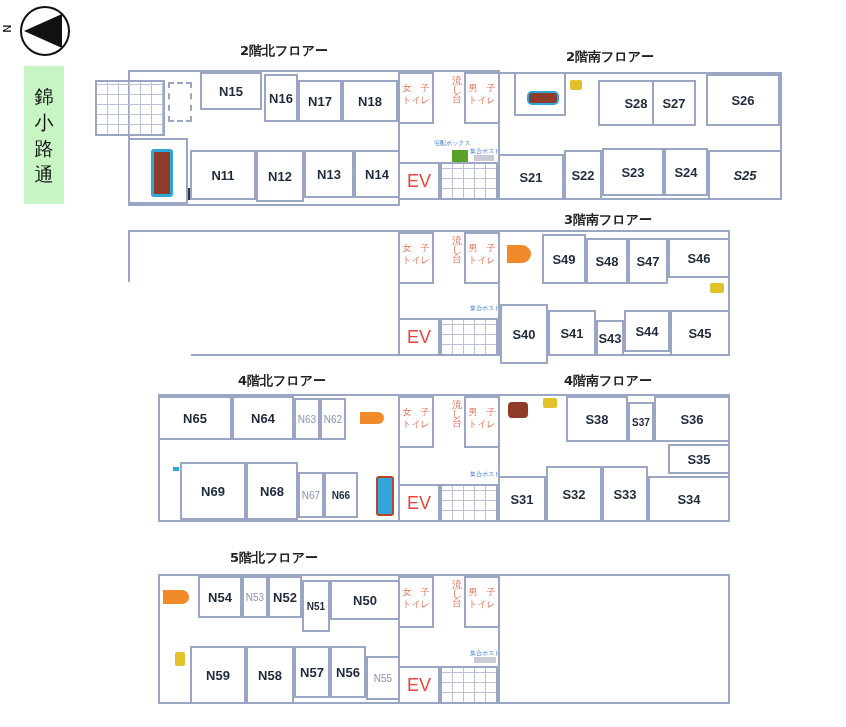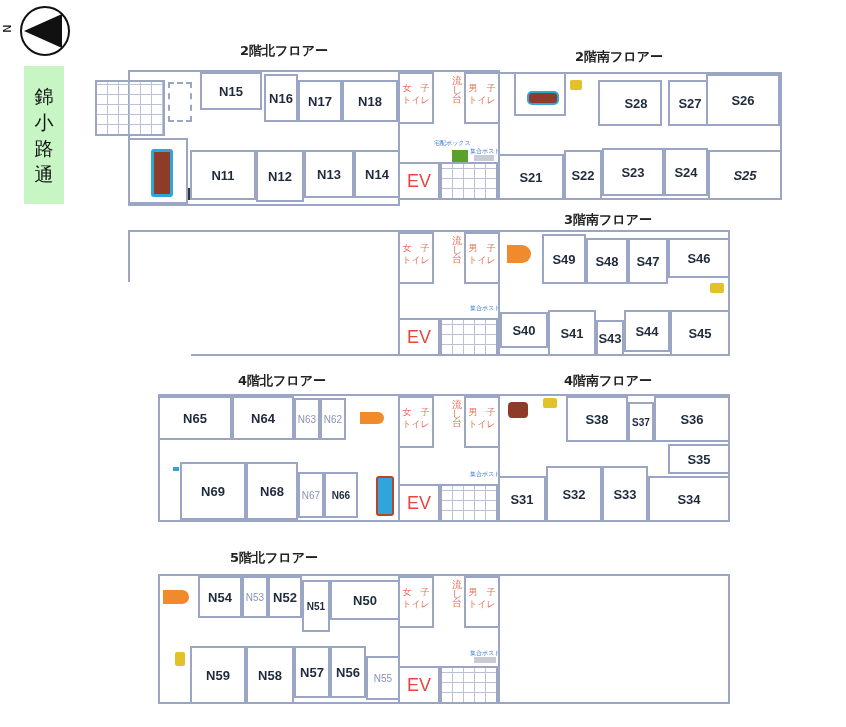--- a/index.html
+++ b/index.html
@@ -35,21 +35,21 @@
 </div>
 
 <div class="street">
   <span>錦</span>
   <span>小</span>
   <span>路</span>
   <span>通</span>
 </div>
 
 <div class="title" style="left:240px;top:42px;">2階北フロアー</div>
-<div class="title" style="left:566px;top:48px;margin-left:9px;">2階南フロアー</div>
+<div class="title" style="left:566px;top:48px;">2階南フロアー</div>
 
 <div class="wall" style="left:128px;top:70px;width:272px;height:136px;"></div>
 <div class="stairs" style="left:95px;top:80px;width:70px;height:56px;"></div>
 <div class="wall" style="left:168px;top:82px;width:24px;height:40px;border-style:dashed;"></div>
 
 <div class="room" style="left:200px;top:72px;width:62px;height:38px;">N15</div>
 <div class="room" style="left:264px;top:74px;width:34px;height:48px;">N16</div>
 <div class="room" style="left:298px;top:80px;width:44px;height:42px;">N17</div>
 <div class="room" style="left:342px;top:80px;width:56px;height:42px;">N18</div>
 
@@ -73,21 +73,21 @@
 <div class="post" style="left:470px;top:147px;">集合ポスト</div>
 <div class="postbox" style="left:474px;top:155px;width:20px;height:6px;"></div>
 <div class="ev" style="left:398px;top:162px;width:42px;height:38px;">EV</div>
 <div class="stairs" style="left:440px;top:162px;width:58px;height:38px;"></div>
 
 <div class="wall" style="left:498px;top:72px;width:284px;height:128px;"></div>
 <div class="wall" style="left:514px;top:72px;width:52px;height:44px;"></div>
 <div class="table-icon" style="left:527px;top:91px;width:28px;height:10px;background:#8e3b2a;border:2px solid #2fa5d9;border-radius:5px;"></div>
 <div class="abs" style="left:570px;top:80px;width:12px;height:10px;background:#e2c12a;border-radius:2px;"></div>
 <div class="room" style="left:598px;top:80px;width:64px;height:46px;padding-left:12px;">S28</div>
-<div class="room" style="left:668px;top:80px;width:44px;height:46px;">S27</div>
+<div class="room" style="left:652px;top:80px;width:44px;height:46px;">S27</div>
 <div class="room" style="left:706px;top:74px;width:74px;height:52px;">S26</div>
 <div class="room" style="left:498px;top:154px;width:66px;height:46px;">S21</div>
 <div class="room" style="left:564px;top:150px;width:38px;height:50px;">S22</div>
 <div class="room" style="left:602px;top:148px;width:62px;height:48px;">S23</div>
 <div class="room" style="left:664px;top:148px;width:44px;height:48px;">S24</div>
 <div class="room" style="left:708px;top:150px;width:74px;height:50px;font-style:italic;">S25</div>
 
 <div class="title" style="left:564px;top:211px;">3階南フロアー</div>
 <div class="wall" style="left:128px;top:230px;width:272px;height:126px;"></div>
 <div class="abs" style="left:127px;top:282px;width:32px;height:76px;background:#fff;"></div>
@@ -103,21 +103,21 @@
 <div class="ev" style="left:398px;top:318px;width:42px;height:38px;">EV</div>
 <div class="stairs" style="left:440px;top:318px;width:58px;height:38px;"></div>
 
 <div class="wall" style="left:498px;top:230px;width:232px;height:126px;"></div>
 <div class="table-icon" style="left:507px;top:245px;width:24px;height:18px;background:#f08a2a;border-radius:0 9px 9px 0;"></div>
 <div class="room" style="left:542px;top:234px;width:44px;height:50px;">S49</div>
 <div class="room" style="left:586px;top:238px;width:42px;height:46px;">S48</div>
 <div class="room" style="left:628px;top:238px;width:40px;height:46px;">S47</div>
 <div class="room" style="left:668px;top:238px;width:62px;height:40px;">S46</div>
 <div class="abs" style="left:710px;top:283px;width:14px;height:10px;background:#e2c12a;border-radius:2px;"></div>
-<div class="room" style="left:500px;top:312px;width:48px;height:36px;">S40</div>
+<div class="room" style="left:500px;top:304px;width:48px;height:60px;">S40</div>
 <div class="room" style="left:548px;top:310px;width:48px;height:46px;">S41</div>
 <div class="room" style="left:596px;top:320px;width:28px;height:36px;">S43</div>
 <div class="room" style="left:624px;top:310px;width:46px;height:42px;">S44</div>
 <div class="room" style="left:670px;top:310px;width:60px;height:46px;">S45</div>
 
 <div class="title" style="left:238px;top:372px;">4階北フロアー</div>
 <div class="title" style="left:564px;top:372px;">4階南フロアー</div>
 
 <div class="wall" style="left:158px;top:394px;width:242px;height:128px;"></div>
 <div class="room" style="left:158px;top:396px;width:74px;height:44px;">N65</div>

